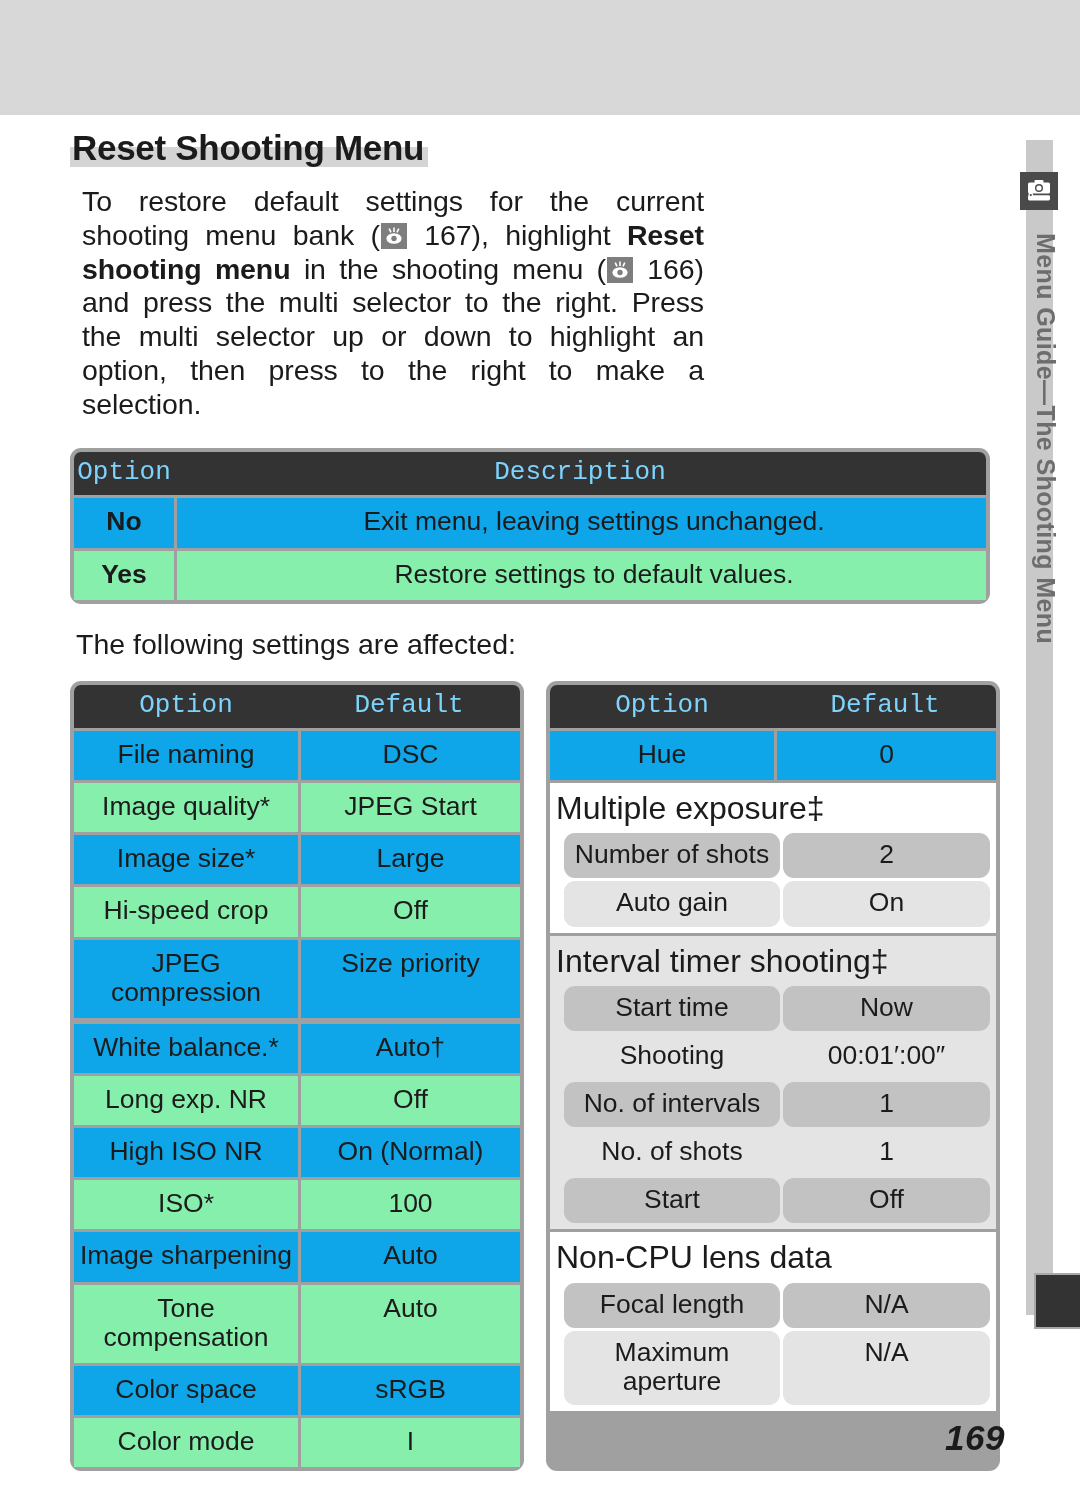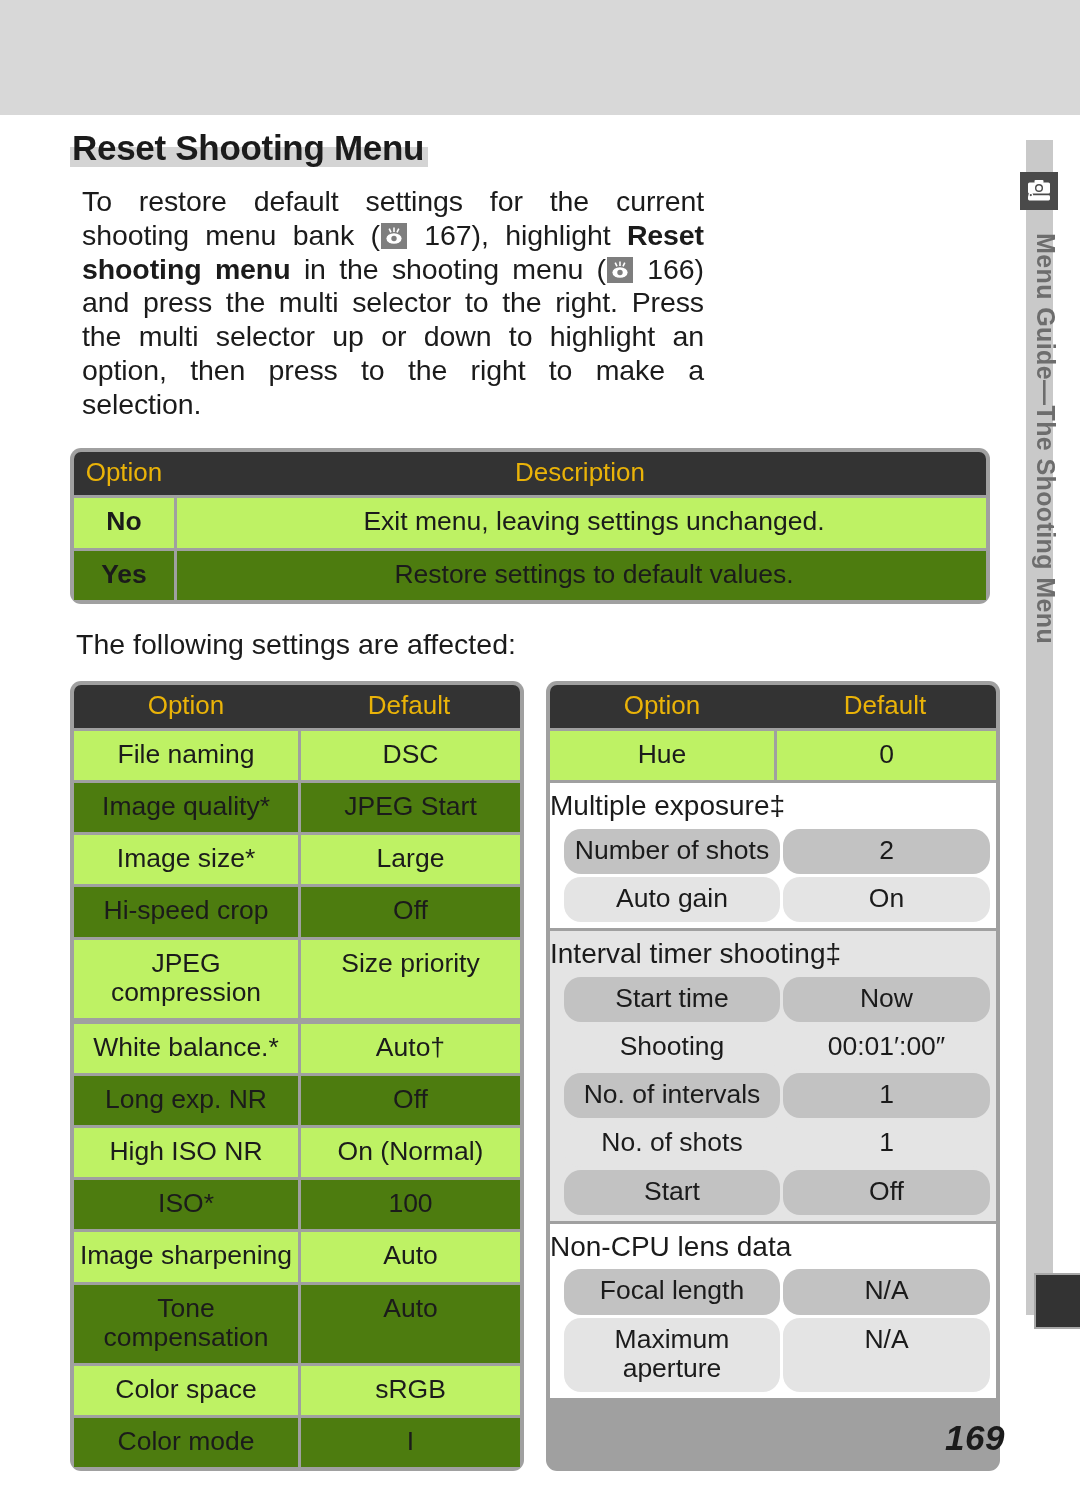--- a/index.html
+++ b/index.html
@@ -100,42 +100,43 @@
 
   
   .tbl {
     background: #a0a0a0;
     border-radius: 11px;
     padding: 4px;
     overflow: hidden;
   }
   .tbl .hdr {
     background: #333333;
-    color: #eab308;
+    color: #7dd3fc;
     display: flex;
     border-radius: 7px 7px 0 0;
     overflow: hidden;
+    font-family: Liberation Mono, monospace;
   }
   .tbl .hdr > div {
     font-size: 26px;
     text-align: center;
     padding: 7px 0 9px 0;
     line-height: 1.05;
   }
   .tbl .row {
     display: flex;
   }
   .tbl .row > div {
     font-size: 26.5px;
     text-align: center;
     padding: 9px 4px 11px 4px;
     line-height: 1.1;
-    background: #4d7c0f;
-  }
-  .tbl .row.alt > div { background: #bef264; }
+    background: #86efac;
+  }
+  .tbl .row.alt > div { background: #0ea5e9; }
   .tbl .cell-gap { width: 3px; background: #a0a0a0 !important; padding: 0 !important; }
   .tbl .row-gap { height: 3px; background: #a0a0a0; }
 
   
   .t-desc { width: 920px; margin-top: 26px; }
   .t-desc .hdr .c1 { width: 100px; }
   .t-desc .hdr .c2 { flex: 1; }
   .t-desc .row .c1 { width: 100px; font-weight: 700; }
   .t-desc .row .c2 { flex: 1; text-align: center; padding-left: 29px; }
 
@@ -156,36 +157,36 @@
   .t-set .row > div { min-height: 42px; }
 
   
   .grp {
     background: #ffffff;
     padding: 6px 0 6px 0;
     border-radius: 0;
   }
   .grp.shade { background: #e4e4e4; }
   .grp .grp-title {
-    font-size: 28px;
-    padding: 2px 0 4px 0;
+    font-size: 32px;
+    padding: 2px 0 4px 6px;
     text-align: left;
     line-height: 1.1;
   }
   .grp .sub {
     display: flex;
     gap: 3px;
     padding: 0 6px 0 14px;
     margin-top: 3px;
   }
   .grp .sub > div {
     font-size: 26.5px;
     text-align: center;
     padding: 7px 4px 9px 4px;
-    border-radius: 17px;
+    border-radius: 11px;
     line-height: 1.1;
     min-height: 40px;
   }
   .grp .sub .c1 { width: 216px; }
   .grp .sub .c2 { flex: 1; }
   .grp .sub.d > div { background: #c2c2c2; }
   .grp .sub.l > div { background: #e4e4e4; }
 
   
   .pageno {

